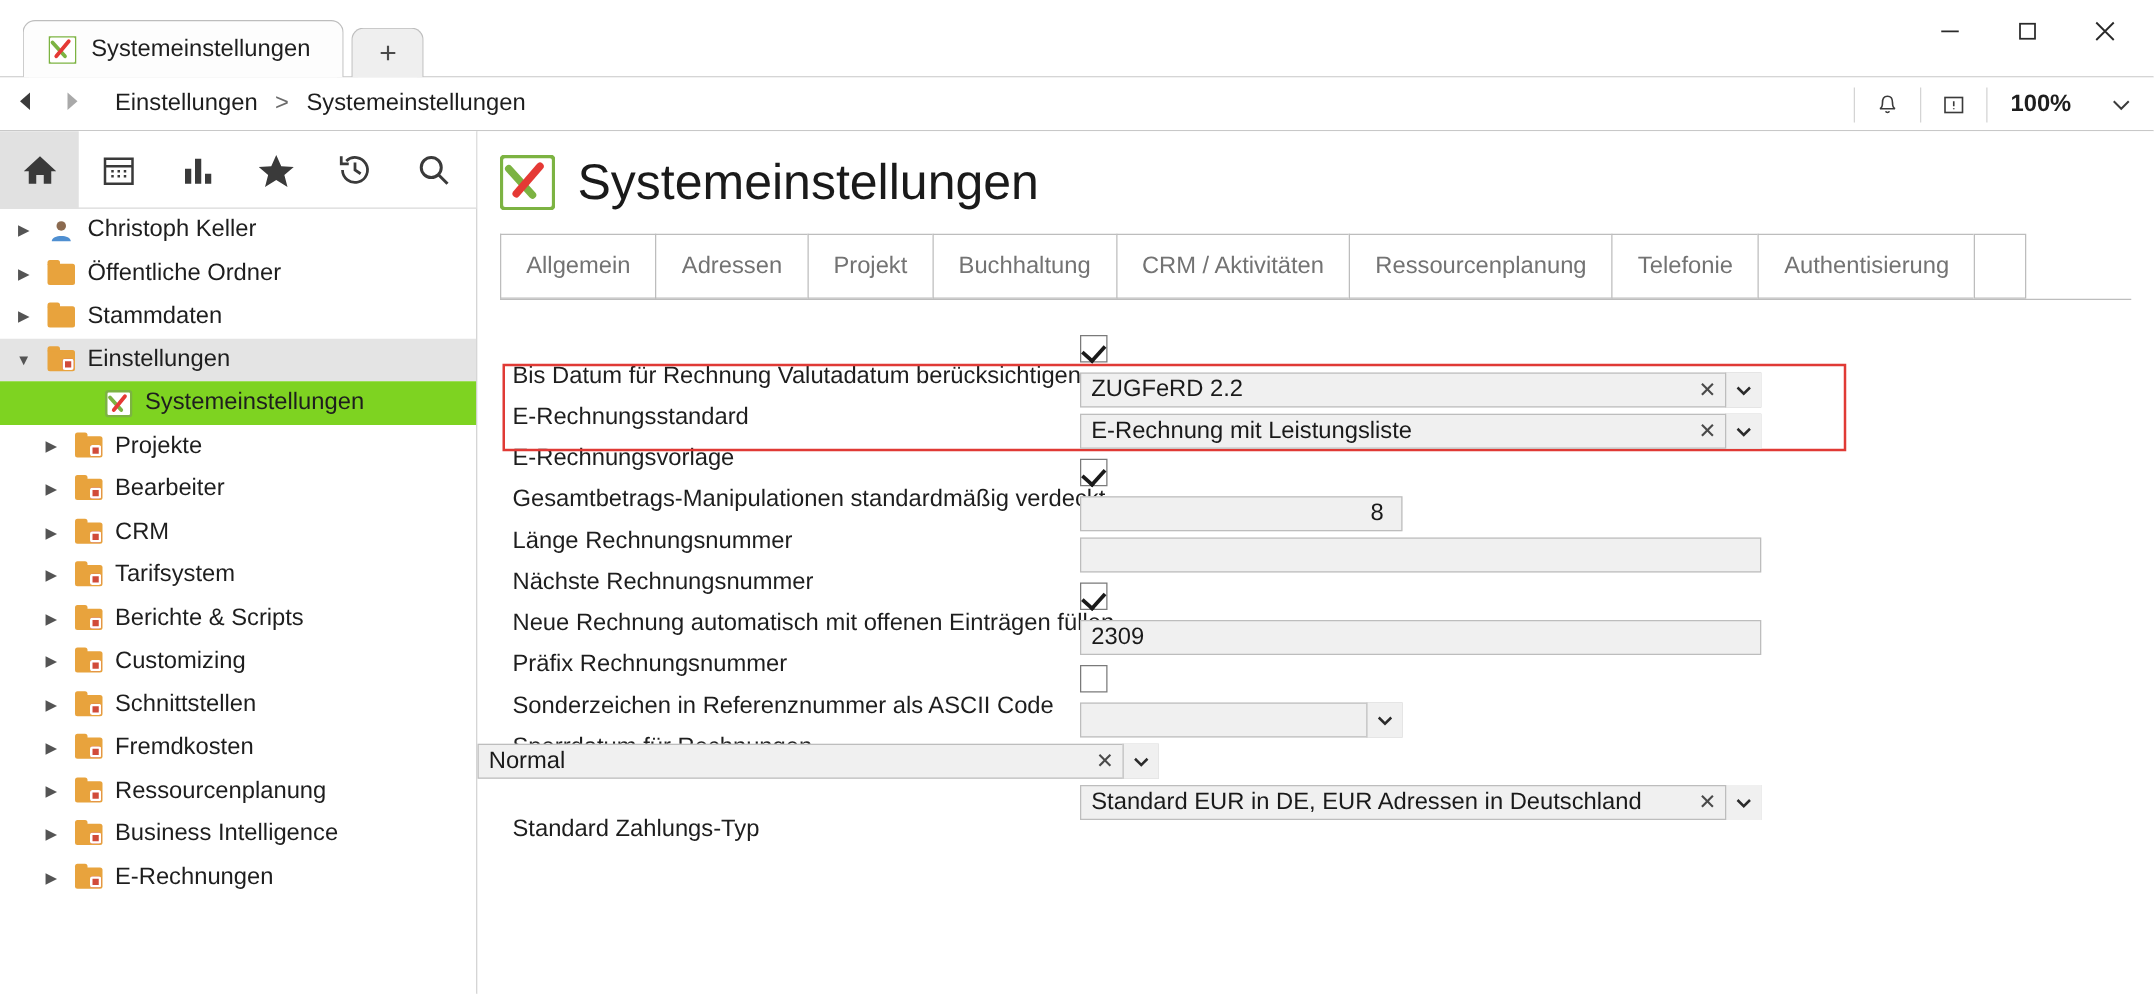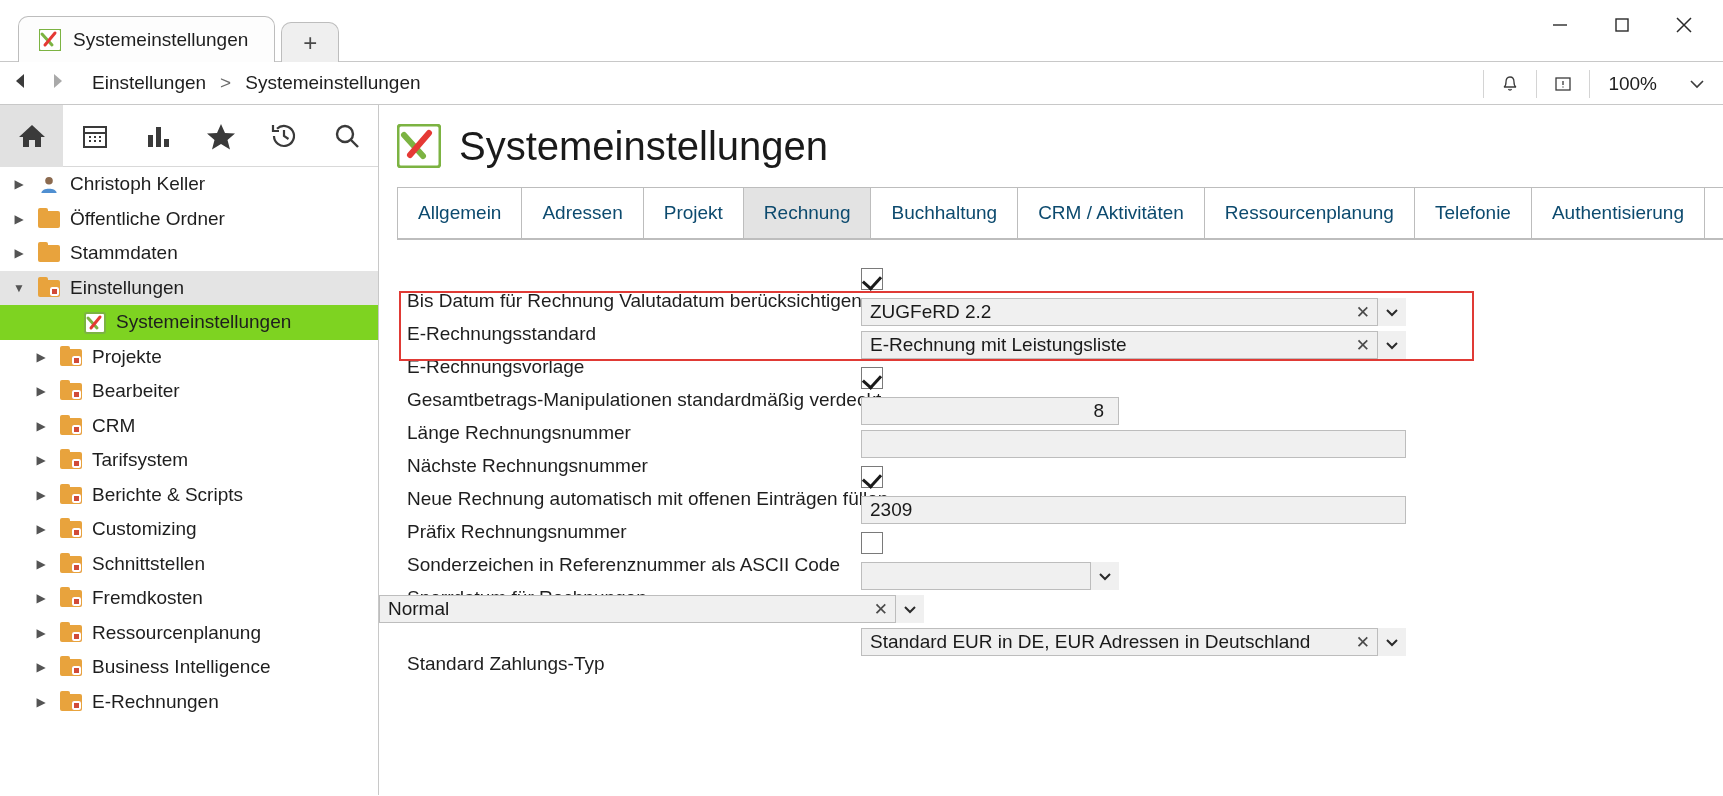--- a/index.html
+++ b/index.html
@@ -90,21 +90,21 @@
     position: absolute; right: 0; top: 0;
     height: 43px;
     display: flex; align-items: center;
   }
   .cb-div { width: 1px; height: 28px; background: #d4d4d4; }
   .cb-icon {
     width: 52px; height: 42px;
     display: flex; align-items: center; justify-content: center;
     color: #3b3b3b;
   }
-  .zoom-label { font-size: 19px; color: #1e1e1e; padding: 0 14px 0 18px; }
+  .zoom-label { font-size: 19px; color: #1e1e1e; padding: 0 14px 0 18px; font-weight: bold; }
 
   
   .body {
     position: relative;
     display: flex;
     height: 690px;
   }
 
   
   .leftpanel {
@@ -188,21 +188,21 @@
   .tabs {
     display: flex;
     margin: 0 18px;
     border-bottom: 1px solid #bdbdbd;
   }
   .ntab {
     padding: 0 20px;
     height: 52px;
     display: flex; align-items: center;
     font-size: 19px;
-    color: #0c4a6e;
+    color: #737373;
     border: 1px solid #bdbdbd;
     border-right: none;
     background: #ffffff;
     white-space: nowrap;
     justify-content: flex-end;
   }
   .ntab:last-child { border-right: 1px solid #bdbdbd; }
   .ntab.active { background: #e3e3e3; }
 
   
@@ -535,23 +535,20 @@
       <div class="tabs" id="tabs">
           <div class="ntab">
             <span>Allgemein</span>
           </div>
           <div class="ntab">
             <span>Adressen</span>
           </div>
           <div class="ntab">
             <span>Projekt</span>
           </div>
-          <div class="ntab active">
-            <span>Rechnung</span>
-          </div>
           <div class="ntab">
             <span>Buchhaltung</span>
           </div>
           <div class="ntab">
             <span>CRM / Aktivitäten</span>
           </div>
           <div class="ntab">
             <span>Ressourcenplanung</span>
           </div>
           <div class="ntab">

